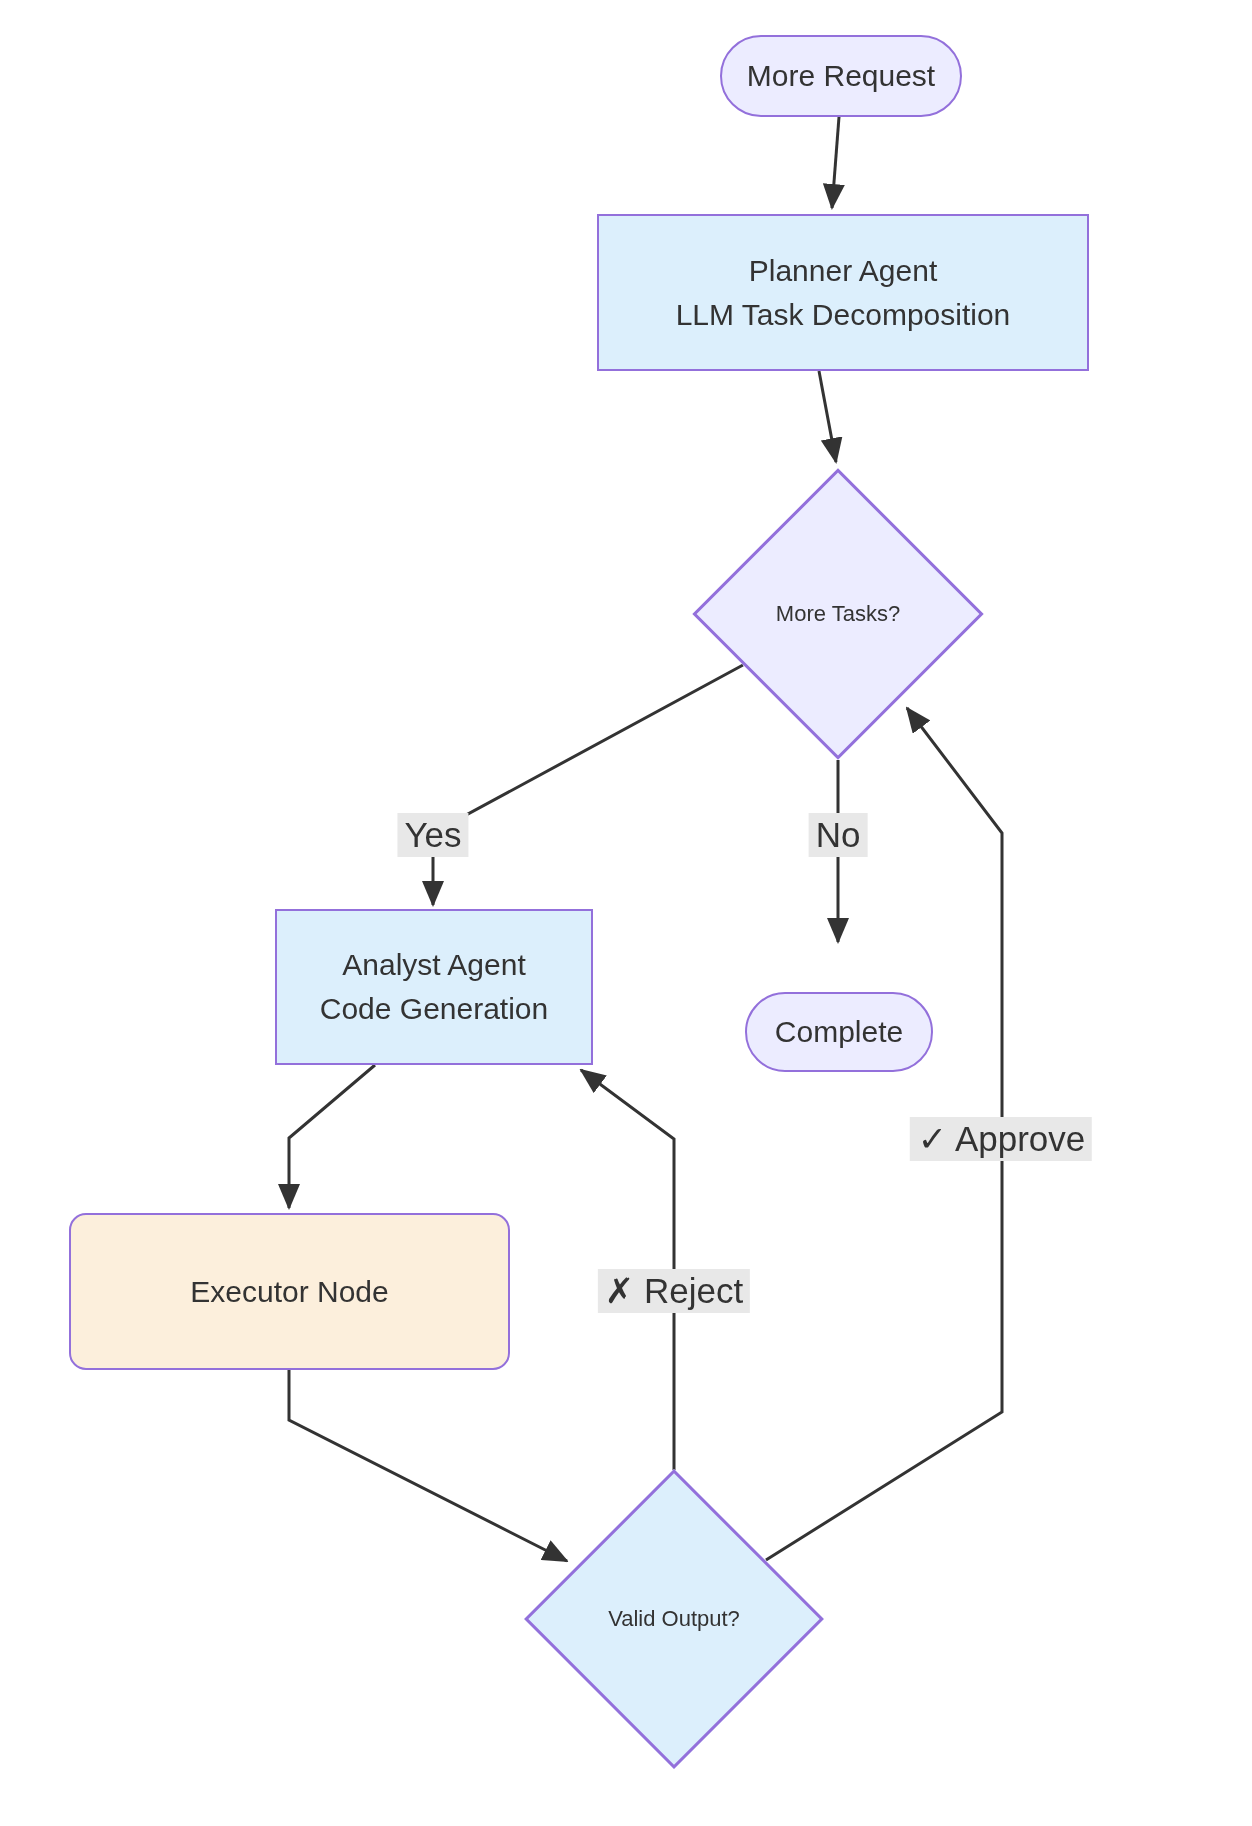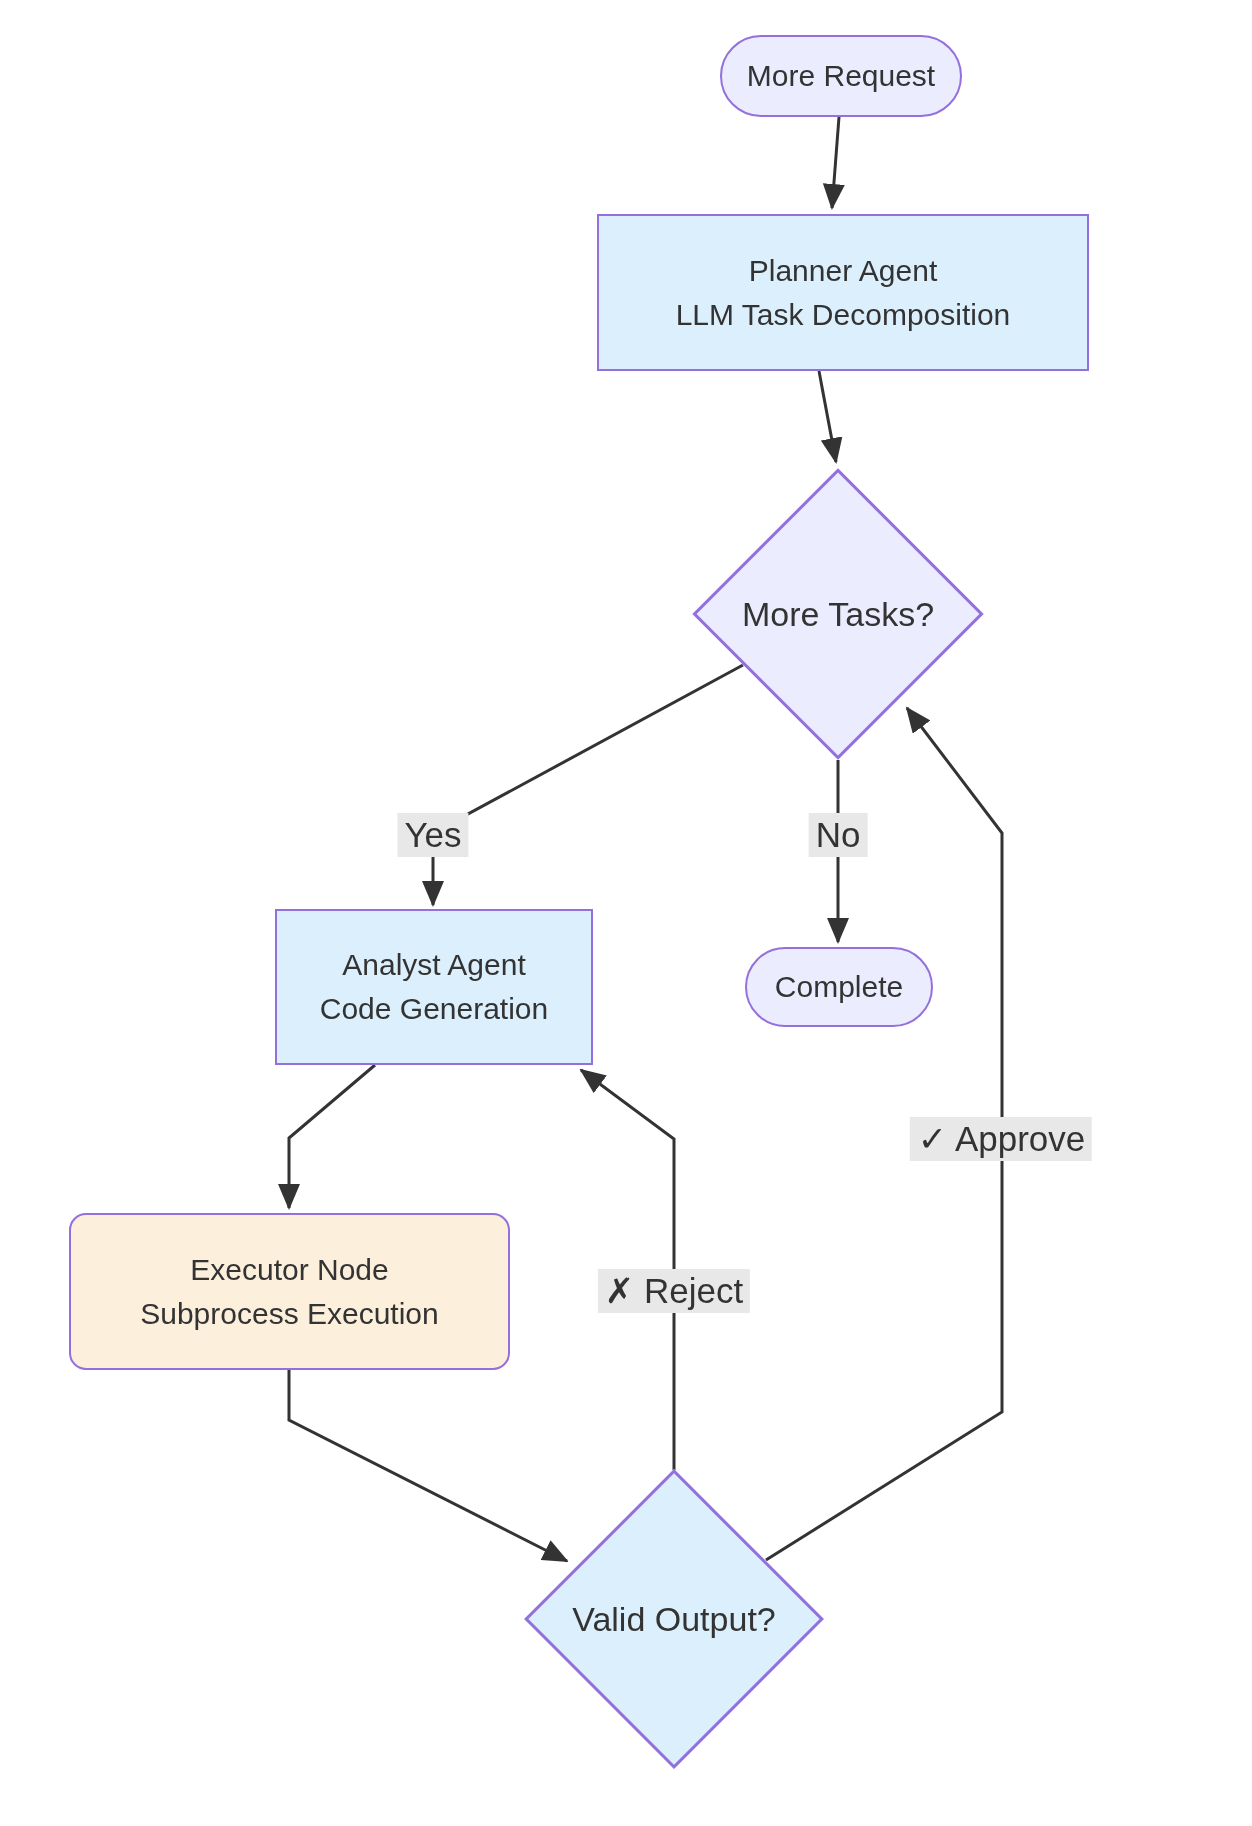--- a/index.html
+++ b/index.html
@@ -56,21 +56,21 @@
     border: 3px solid #9370db;
     box-sizing: border-box;
     transform: rotate(45deg);
   }
   .diamond-shape.blue {
     background: #dceffc;
   }
   .diamond-label {
     position: absolute;
     text-align: center;
-    font-size: 34px;
+    font-size: 22px;
     line-height: 44px;
     color: #333333;
   }
   .edge-label {
     position: absolute;
     transform: translate(-50%, -50%);
     background: #e8e8e8;
     color: #333333;
     font-size: 35px;
     line-height: 34px;
@@ -111,27 +111,26 @@
   <div>
     <div class="diamond-shape" style="left:735px; top:511px; width:206px; height:206px;"></div>
     <div class="diamond-label" style="left:708px; top:592px; width:260px;">More Tasks?</div>
   </div>
 
   <div class="node rect-node" style="left:275px; top:909px; width:318px; height:156px;">
     <span>Analyst Agent</span>
     <span>Code Generation</span>
   </div>
 
-  <div class="node stadium-node" style="left:745px; top:947px; width:188px; height:80px; border-radius:40px;text-align:right;">
+  <div class="node stadium-node" style="left:745px; top:992px; width:188px; height:80px; border-radius:40px;text-align:right;">
     <span>Complete</span>
   </div>
 
   <div class="node rect-node warm" style="left:69px; top:1213px; width:441px; height:157px;">
     <span>Executor Node</span>
-    <span>Subprocess Execution</span>
   </div>
 
   <div>
     <div class="diamond-shape blue" style="left:568px; top:1513px; width:212px; height:212px;"></div>
     <div class="diamond-label" style="left:544px; top:1597px; width:260px;">Valid Output?</div>
   </div>
 
   <div class="edge-label" style="left:433px; top:835px;">Yes</div>
   <div class="edge-label" style="left:838px; top:835px;">No</div>
   <div class="edge-label" style="left:674px; top:1291px;">✗ Reject</div>

